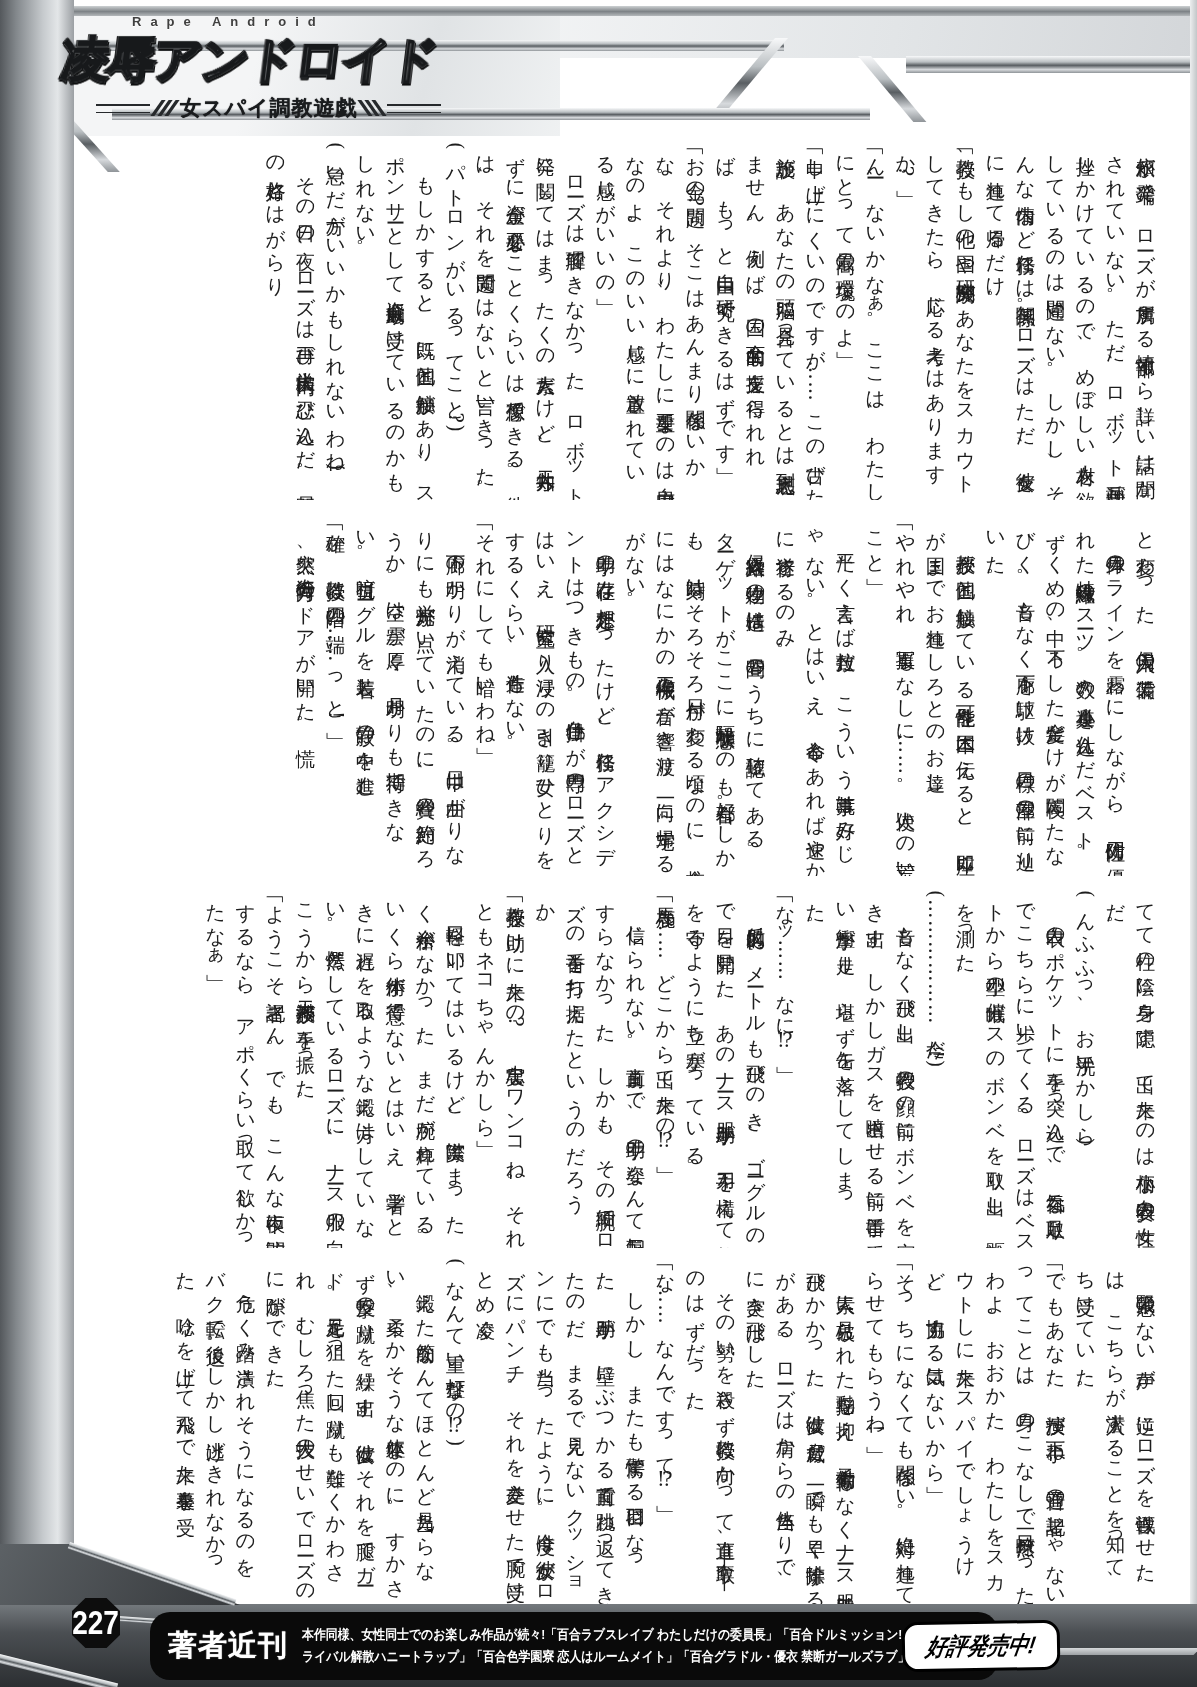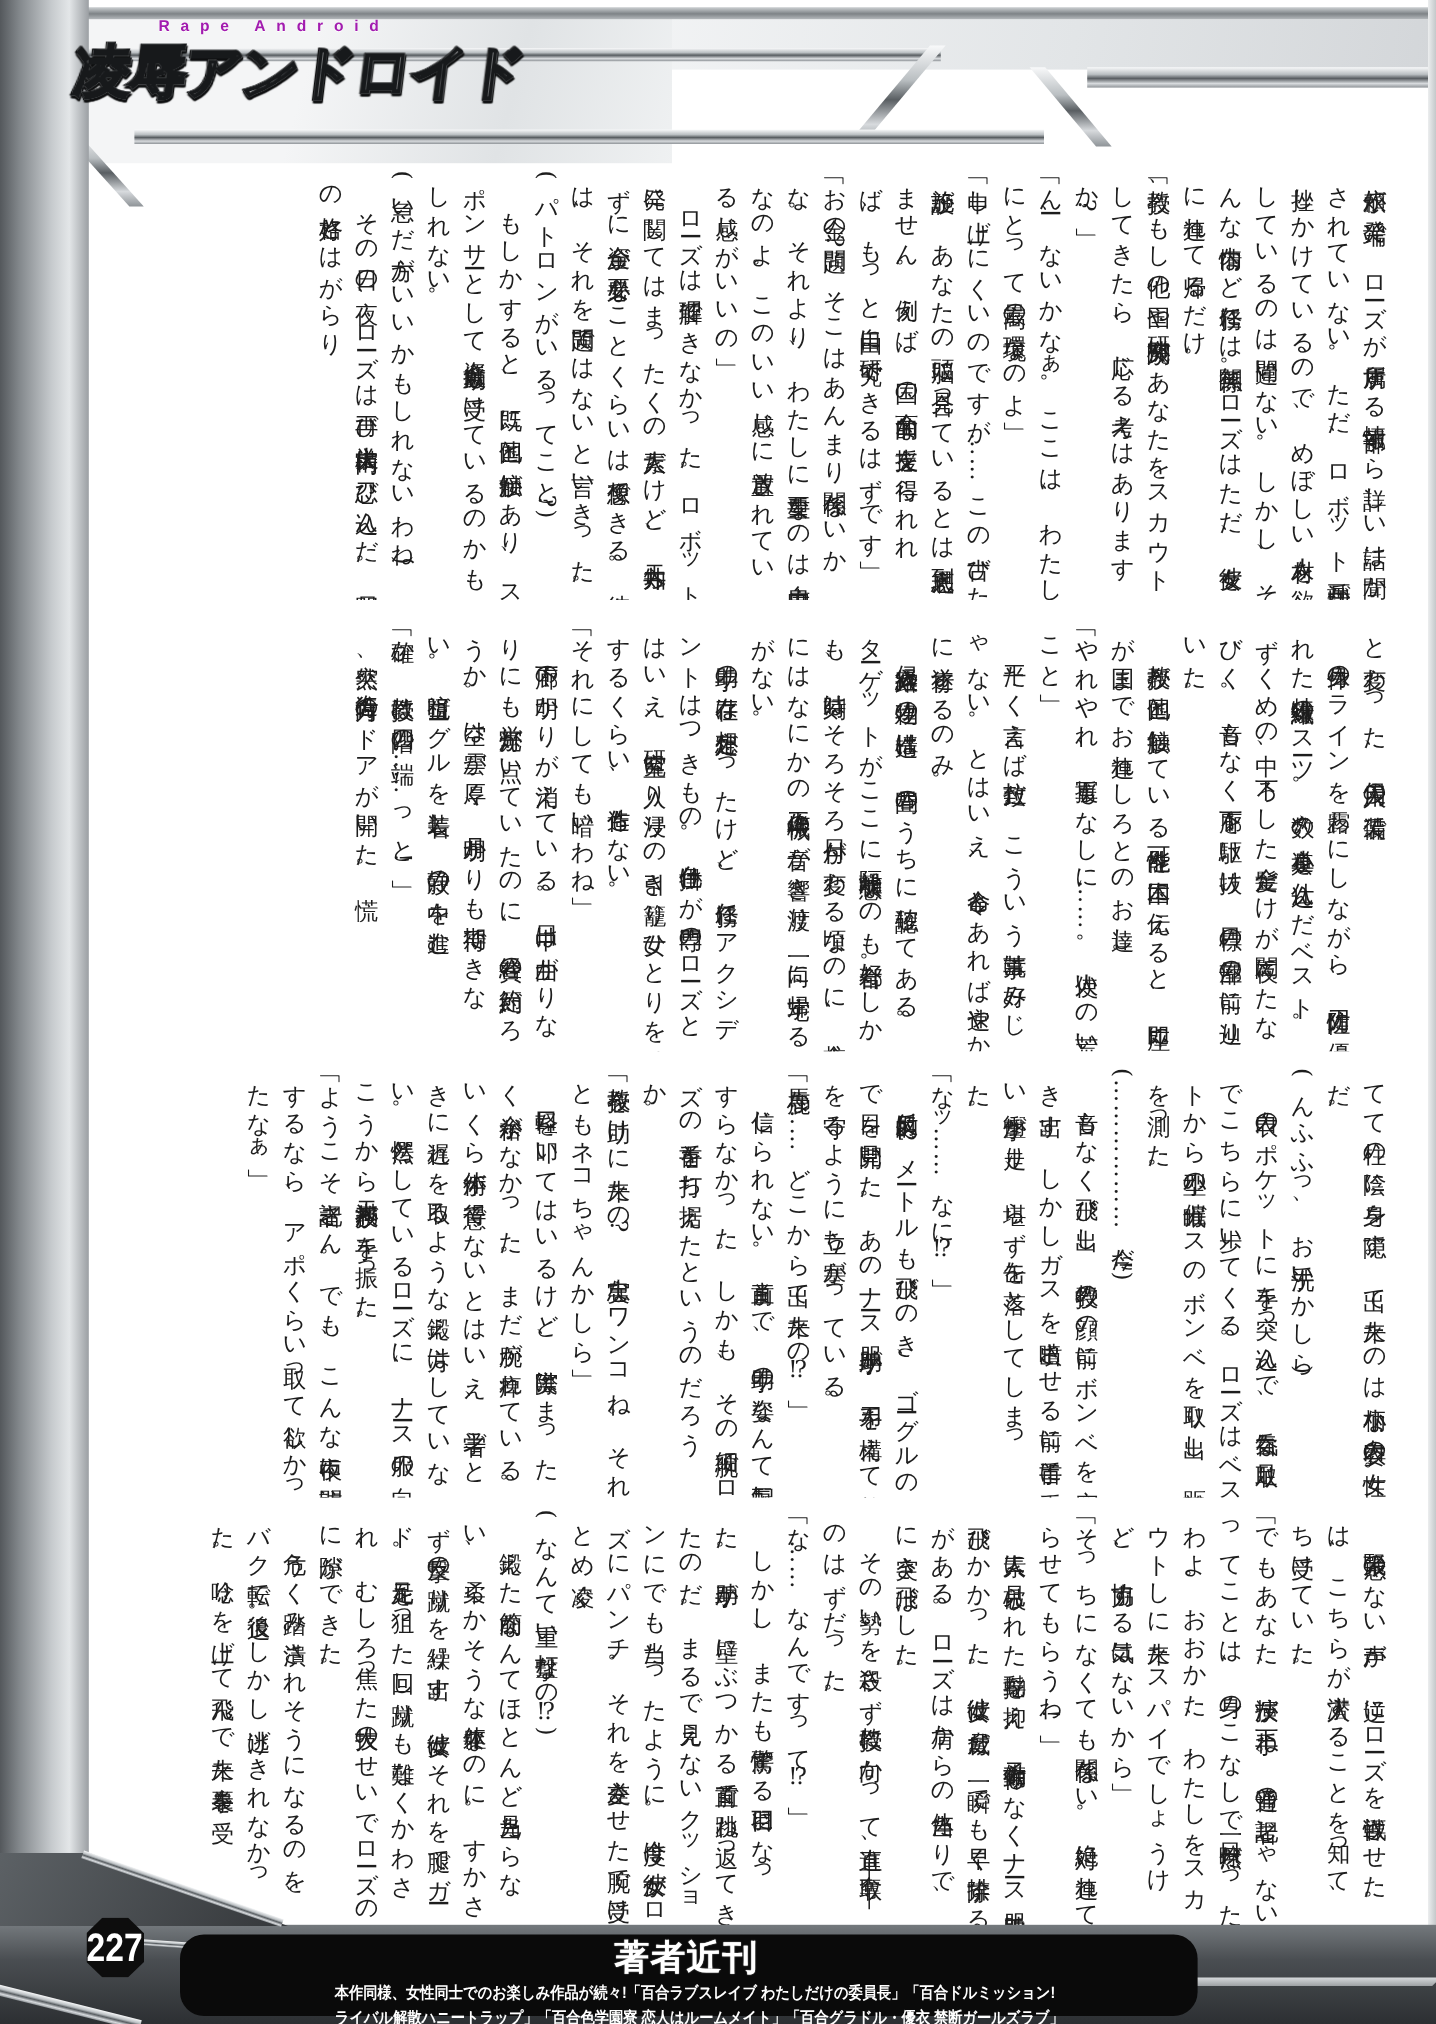--- a/index.html
+++ b/index.html
@@ -20,21 +20,21 @@
     background:linear-gradient(105deg,#f4f5f6 45%,#e0e3e5 75%,#eff1f2 100%);}
   .chrome{background:linear-gradient(180deg,#f8f9fa 0%,#babfc2 35%,#595e62 55%,#d7dadd 80%,#8f9498 100%);}
   .stripe-a{position:absolute;left:0;top:40px;width:784px;height:11px;}
   .diag-ab{position:absolute;left:775px;top:38px;width:13px;height:82px;transform:skewX(-40deg);transform-origin:top left;}
   .stripe-b{position:absolute;left:112px;top:108px;width:758px;height:12px;}
   .diag-b-left{position:absolute;left:52px;top:110px;width:12px;height:62px;transform:skewX(42deg);transform-origin:top left;}
   .diag-bc{position:absolute;left:858px;top:56px;width:13px;height:66px;transform:skewX(40deg);transform-origin:top left;}
   .stripe-c{position:absolute;left:906px;top:56px;width:291px;height:17px;}
   
   .logo{position:absolute;left:62px;top:12px;width:400px;height:120px;font-family:"Liberation Sans",sans-serif;}
-  .logo-en{position:absolute;left:70px;top:2px;font-size:13px;font-weight:bold;letter-spacing:9px;color:#a21caf;
+  .logo-en{position:absolute;left:70px;top:2px;font-size:13px;font-weight:bold;letter-spacing:9px;color:#404040;
     text-shadow:0 1px 0 #fff;}
   .logo-jp{position:absolute;left:0;top:16px;font-size:48px;font-weight:bold;letter-spacing:-2px;
     transform:skewX(-7deg);white-space:nowrap;
     background:linear-gradient(180deg,#ffffff 5%,#dfe2e4 38%,#8d9296 52%,#f2f3f4 62%,#6a7074 100%);
     -webkit-background-clip:text;background-clip:text;color:transparent;
     -webkit-text-stroke:2px #17191b;
     filter:drop-shadow(1px 2px 0 #0e0f10) drop-shadow(-1px 0 0 #0e0f10);}
   .logo-sub{position:absolute;left:34px;top:82px;display:flex;align-items:center;gap:6px;}
   .hline{height:6px;border-top:2px solid #26292c;border-bottom:1px solid #26292c;}
   .hline.l{width:54px;} .hline.r{width:54px;}
@@ -66,21 +66,21 @@
   .swoosh-r{position:absolute;left:595px;top:1648px;width:602px;height:7px;
     background:linear-gradient(180deg,#d6d9db,#9da1a4);transform:skewX(-45deg);}
   .pageno{position:absolute;left:72px;top:1598px;width:48px;height:50px;background:#0d0d0d;
     clip-path:polygon(28% 0,72% 0,100% 26%,100% 74%,72% 100%,28% 100%,0 74%,0 26%);
     display:flex;align-items:center;justify-content:center;
     color:#fff;font-family:"Liberation Sans",sans-serif;font-weight:bold;font-size:33px;}
   .pageno span{transform:scaleX(.85);}
   .connector{position:absolute;left:104px;top:1615px;width:372px;height:5px;transform:rotate(4deg);transform-origin:left top;}
   .footer-bar{position:absolute;left:150px;top:1612px;width:848px;height:68px;background:#0a0a0a;
     border-radius:20px;display:flex;align-items:center;box-sizing:border-box;padding:0 8px 0 18px;
-    font-family:"Liberation Sans",sans-serif;flex-direction:column;}
+    font-family:"Liberation Sans",sans-serif;}
   .footer-label{color:#ffffff;font-size:29px;font-weight:bold;letter-spacing:1px;white-space:nowrap;
     margin-right:14px;text-shadow:0 0 1px #fff;}
   .footer-lines{display:flex;flex-direction:column;gap:3px;color:#ffffff;font-weight:bold;
     font-size:13.5px;line-height:1.35;white-space:nowrap;transform:scaleX(.88);transform-origin:left center;width:600px;overflow:visible;}
   .footer-badge{margin-left:auto;background:#ffffff;border:3px solid #000;border-radius:16px;
     padding:6px 12px;transform:rotate(-1deg);}
   .footer-badge span{display:inline-block;color:#000;font-size:24px;font-weight:bold;font-style:italic;
     transform:skewX(-10deg) scaleX(.85);white-space:nowrap;letter-spacing:0;}
 </style>
 </head>
@@ -96,20 +96,35 @@
   <div class="stripe-b chrome"></div>
   <div class="diag-b-left chrome"></div>
   <div class="diag-bc chrome"></div>
   <div class="stripe-c chrome"></div>
   <div class="frame-left"></div>
   <div class="frame-right"></div>
 
   <div class="logo">
     <div class="logo-en">Rape Android</div>
     <div class="logo-jp">凌辱アンドロイド</div>
+    <div class="logo-sub">
+      <span class="hline l"></span>
+      <span class="slashes">
+          <i></i>
+          <i></i>
+          <i></i>
+        </span>
+      <span class="logo-sub-text">女スパイ調教遊戯</span>
+      <span class="slashes rev">
+          <i></i>
+          <i></i>
+          <i></i>
+        </span>
+      <span class="hline r"></span>
+    </div>
   </div>
 
   <div class="band b1">
       <p>依頼が発端で、ローズが所属する情報部すら詳しい話は聞かされていない。ただ、ロボット兵計画が頓挫しかけているので、めぼしい人材を欲しているのは間違いない。しかし、そんな内情など任務には無関係。ローズはただ、彼女を本国に連れて帰るだけ。</p>
       <p>「教授、もし他の国や研究機関があなたをスカウトしてきたら、応じる考えはありますか?」</p>
       <p>「んー、ないかなぁ。ここは、わたしにとって最高の環境なのよ」</p>
       <p>「申し上げにくいのですが……この古びた施設が、あなたの頭脳に見合っているとは到底思えません。例えば、国の全面的な支援を得られれば、もっと自由に研究できるはずです」</p>
       <p>「お金の問題?　そこはあんまり関係ないかな。それより、わたしに重要なのは自由度なのよ。このいい感じに放置されている感じがいいの」</p>
       <p>　ローズは理解できなかった。ロボット開発に関してはまったくの素人だけど、天井知らずに資金が必要なことくらいは想像できる。彼女は、それを問題ではないと言いきった。</p>
       <p>(パトロンがいるってこと?)</p>

